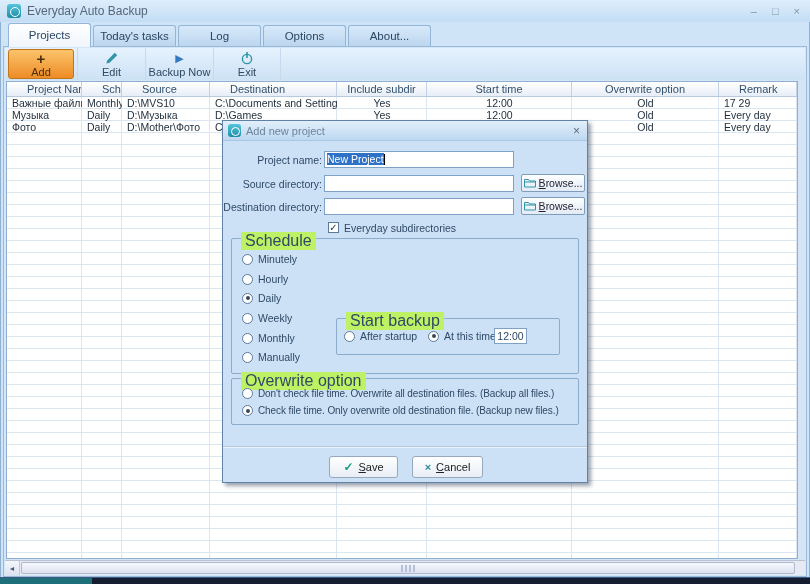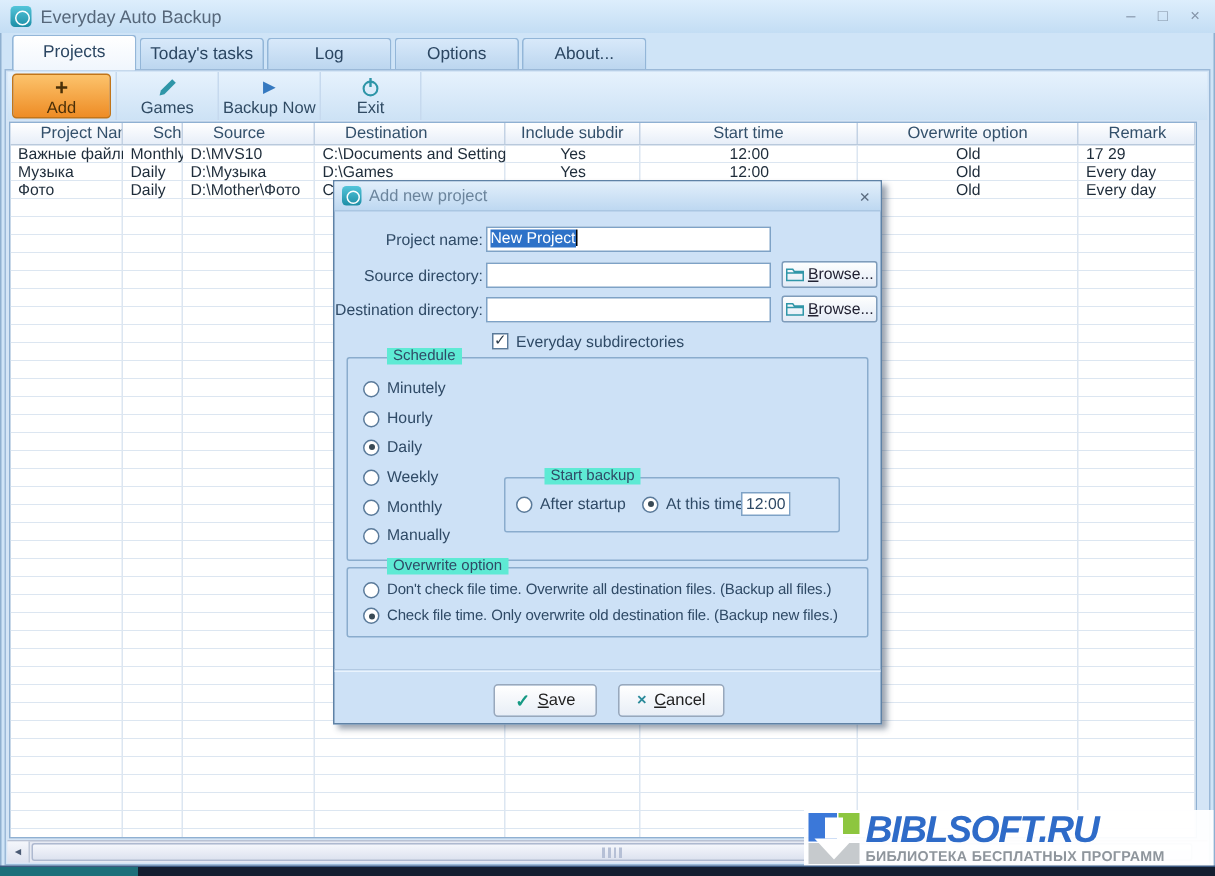--- a/index.html
+++ b/index.html
@@ -109,22 +109,22 @@
 
   .checkbox { position:absolute; width:11px; height:11px; background:#fff;
     border:1px solid #5a7a9a; font-size:10px; line-height:9px; text-align:center; color:#2a3a4a; }
   .radio { width:11px; height:11px; border-radius:50%; background:#fff;
     border:1px solid #5a7a9a; flex:0 0 11px; position:relative; }
   .radio.checked::after { content:""; position:absolute; left:2.5px; top:2.5px;
     width:4px; height:4px; border-radius:50%; background:#3a4a55; }
   .radio-row { position:absolute; display:flex; align-items:center; gap:5px; white-space:nowrap; }
 
   .groupbox { position:absolute; border:1px solid #8aaccd; border-radius:2px; }
-  .legend { position:absolute; top:-7px; left:26px; background:#5eead4; padding:0 4px;
-    font-size:10px; color:#2f4a66; white-space:nowrap; }
+  .legend { position:absolute; top:-7px; left:9px; background:#bef264; padding:0 4px;
+    font-size:16px; color:#2f4a66; white-space:nowrap; }
 
   .time-input { position:absolute; width:33px; height:16px; background:#fff;
     border:1px solid #7ea2c6; font-size:10.5px; line-height:14px; text-align:center; }
 
   .dlg-sep { position:absolute; left:0; right:0; top:325px;
     border-top:1px solid #b2c9e2; border-bottom:1px solid #e9f3fd; }
   .dlg-btn { position:absolute; top:335px; height:22px;
     background:linear-gradient(#ffffff,#e8eef6); border:1px solid #98a8bc; border-radius:3px;
     display:flex; align-items:center; justify-content:center; gap:5px; font-size:11px; color:#222; }
   .btn-save { left:106px; width:69px; } .btn-cancel { left:189px; width:71px; }
@@ -185,21 +185,21 @@
             <span class="plus-glyph">+</span>
           </div>
         <span>Add</span>
       </div>
       <div class="tool">
         <div class="ticon">
           <svg width="13" height="13" viewBox="0 0 13 13">
               <path d="M9.8 0.8l2.4 2.4-7.6 7.6-3.2 0.8 0.8-3.2z" fill="#2f96a8"></path>
             </svg>
         </div>
-        <span>Games</span>
+        <span>Edit</span>
       </div>
       <div class="tool">
         <div class="ticon">
             <span class="play-glyph">▶</span>
           </div>
         <span>Backup Now</span>
       </div>
       <div class="tool">
         <div class="ticon">
           <svg width="14" height="14" viewBox="0 0 14 14">
@@ -365,28 +365,15 @@
     <div class="dlg-btn btn-save">
       <span class="glyph-check">✓</span>
       <span class="mnemonic">Save</span>
     </div>
     <div class="dlg-btn btn-cancel">
       <span class="glyph-x">×</span>
       <span class="mnemonic">Cancel</span>
     </div>
   </div>
 
-  <div class="watermark">
-    <div class="wm-icon">
-      <div class="wm-sq wm-blue"></div>
-      <div class="wm-sq wm-green"></div>
-      <div class="wm-sq wm-gray"></div>
-      <div class="wm-stem"></div>
-      <div class="wm-head"></div>
-    </div>
-    <div class="wm-text">
-      <div class="wm-title">BIBLSOFT.RU</div>
-      <div class="wm-sub">БИБЛИОТЕКА БЕСПЛАТНЫХ ПРОГРАММ</div>
-    </div>
-  </div>
 
   <div class="bottombar"></div>
 </div>
 
 </body></html>

